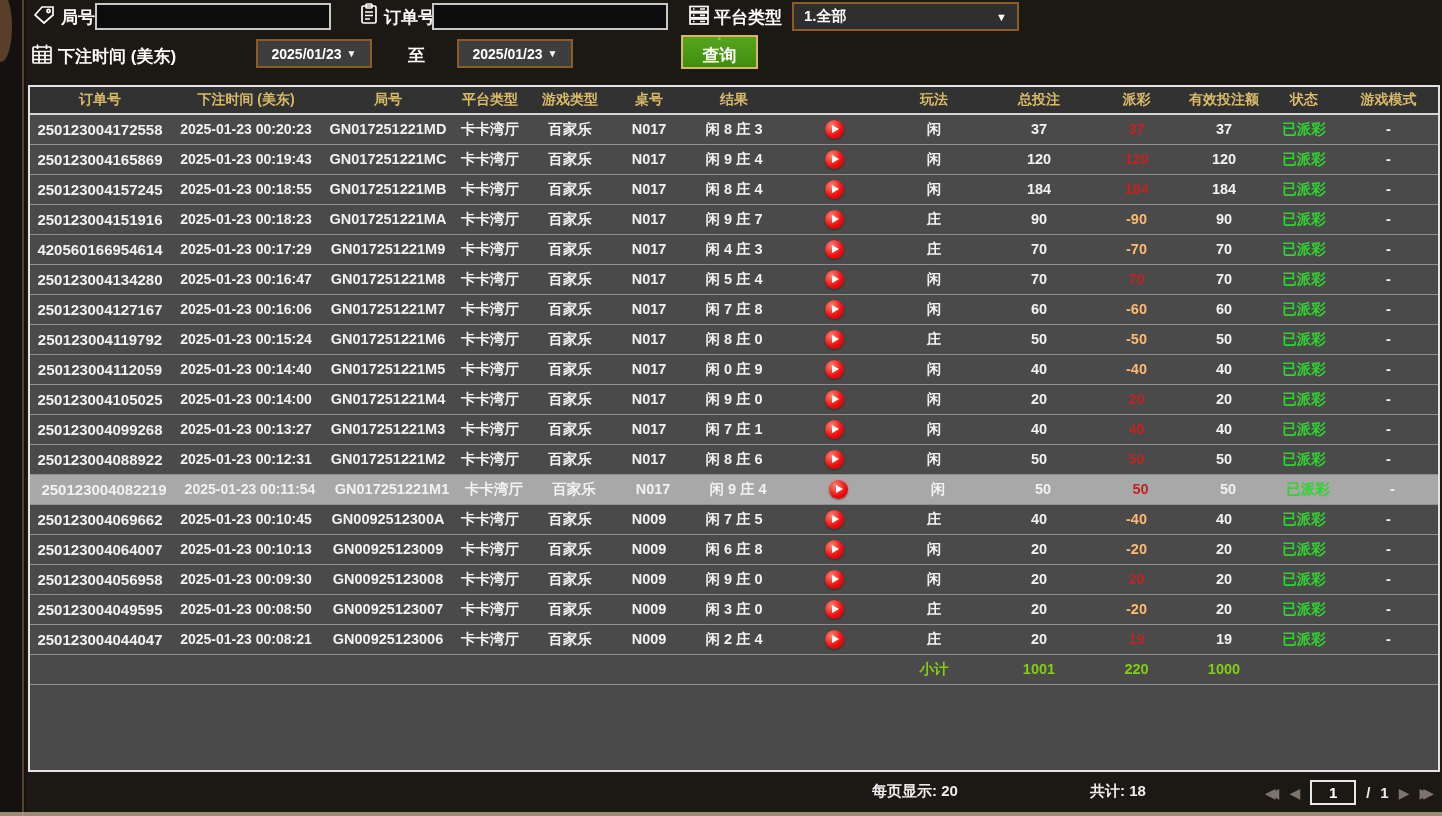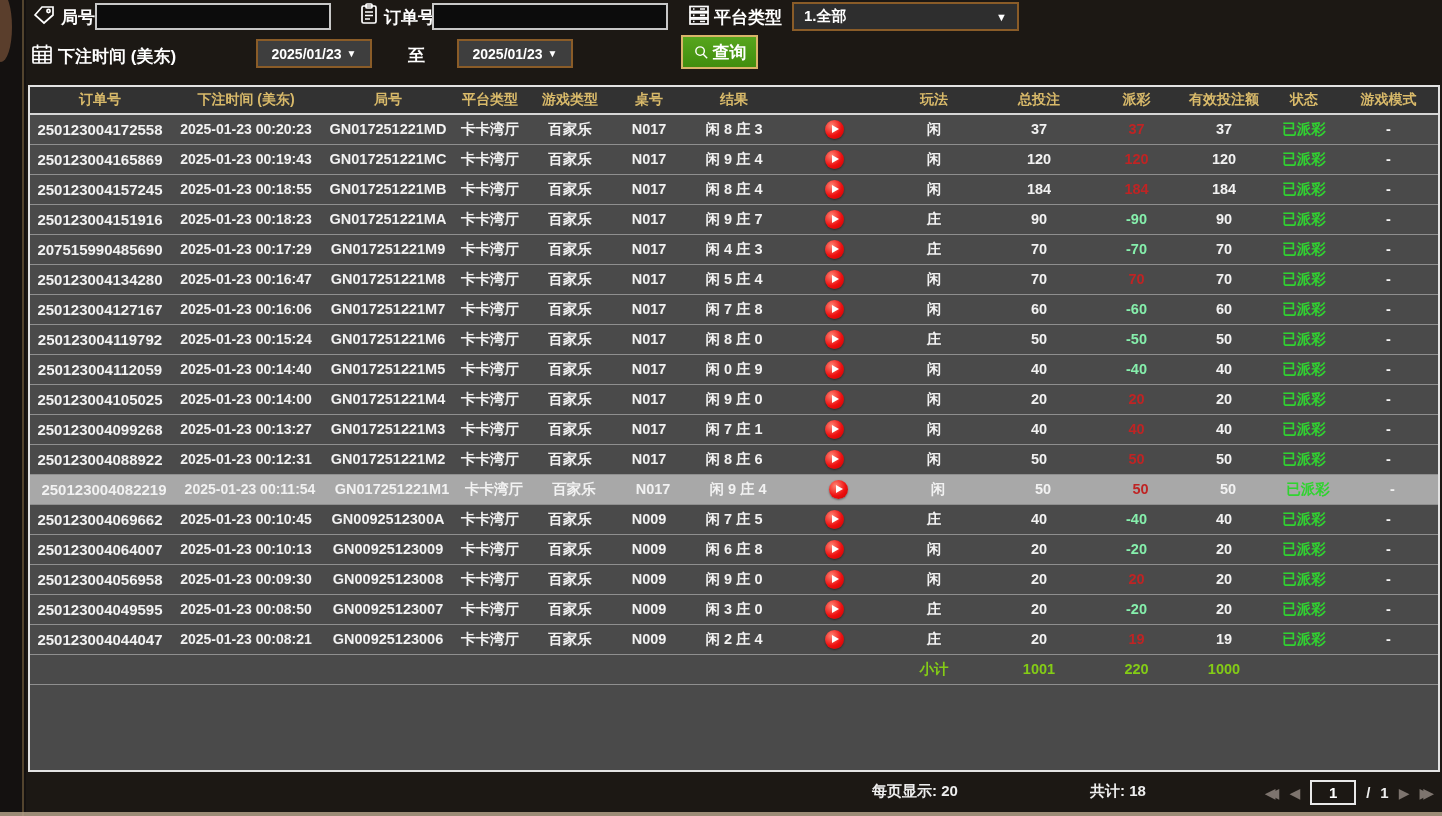--- a/index.html
+++ b/index.html
@@ -36,21 +36,21 @@
   .datebox {
     position:absolute; width:116px; height:29px; background:#3e3e3e;
     border:2px solid #8a5c28; color:#fff; font-size:14px; font-weight:bold;
     display:flex; align-items:center; justify-content:center; gap:5px; cursor:pointer;
   }
   .datebox .arrow { font-size:10px; }
   .search-btn {
     position:absolute; left:681px; top:35px; width:77px; height:34px;
     background:linear-gradient(#57a51d,#418e0e); border:2px solid #d9b469;
     color:#fff; font-size:17px; font-weight:bold;
-    display:flex; align-items:center; justify-content:center; gap:3px; cursor:pointer;
+    display:flex; align-items:center; justify-content:center; gap:3px; cursor:pointer;flex-direction:column;
   }
   .search-btn svg { width:17px; height:17px; stroke:#fff; fill:none; stroke-width:2; }
 
   
   .table-wrap {
     position:absolute; left:28px; top:85px; width:1412px; height:687px;
     border:2px solid #e3e3e3; background:#4a4a4a;
   }
   table { width:100%; border-collapse:collapse; table-layout:fixed; }
   th {
@@ -59,21 +59,21 @@
   }
   td {
     height:30px; font-size:14.5px; font-weight:bold; color:#f2f2f2; text-align:center;
     border-bottom:1px solid #8f8f8f; white-space:nowrap; overflow:hidden;
   }
   tr.data-row { cursor:pointer; }
   tr.data-row.selected td { background:#a8a8a8;padding-left:8px; }
   td.c-order { font-size:15px; }
   td.c-time { font-size:14px; }
   td.pos { color:#bf2424; }
-  td.neg { color:#86efac; }
+  td.neg { color:#fdba74; }
   td.status { color:#30d330; }
   tr.total-row td { color:#84cc16; border-bottom:1px solid #8f8f8f; }
   tr.filler-row td { height:57px; border-bottom:none; }
   .play-icon {
     display:inline-block; width:19px; height:19px; border-radius:50%;
     background:radial-gradient(circle at 35% 30%, #ff8574, #ee1010 55%, #c40000);
     position:relative; vertical-align:middle; cursor:pointer;
     box-shadow:0 1px 2px rgba(0,0,0,.4);
   }
   .play-icon::after {
@@ -258,21 +258,21 @@
           <td>闲 9 庄 7</td>
           <td><span class="play-icon"></span></td>
           <td>庄</td>
           <td>90</td>
           <td class="neg">-90</td>
           <td>90</td>
           <td class="status">已派彩</td>
           <td>-</td>
         </tr>
         <tr class="data-row">
-          <td class="c-order">207515990485690</td>
+          <td class="c-order">420560166954614</td>
           <td class="c-time">2025-01-23 00:17:29</td>
           <td>GN017251221M9</td>
           <td>卡卡湾厅</td>
           <td>百家乐</td>
           <td>N017</td>
           <td>闲 4 庄 3</td>
           <td><span class="play-icon"></span></td>
           <td>庄</td>
           <td>70</td>
           <td class="neg">-70</td>

